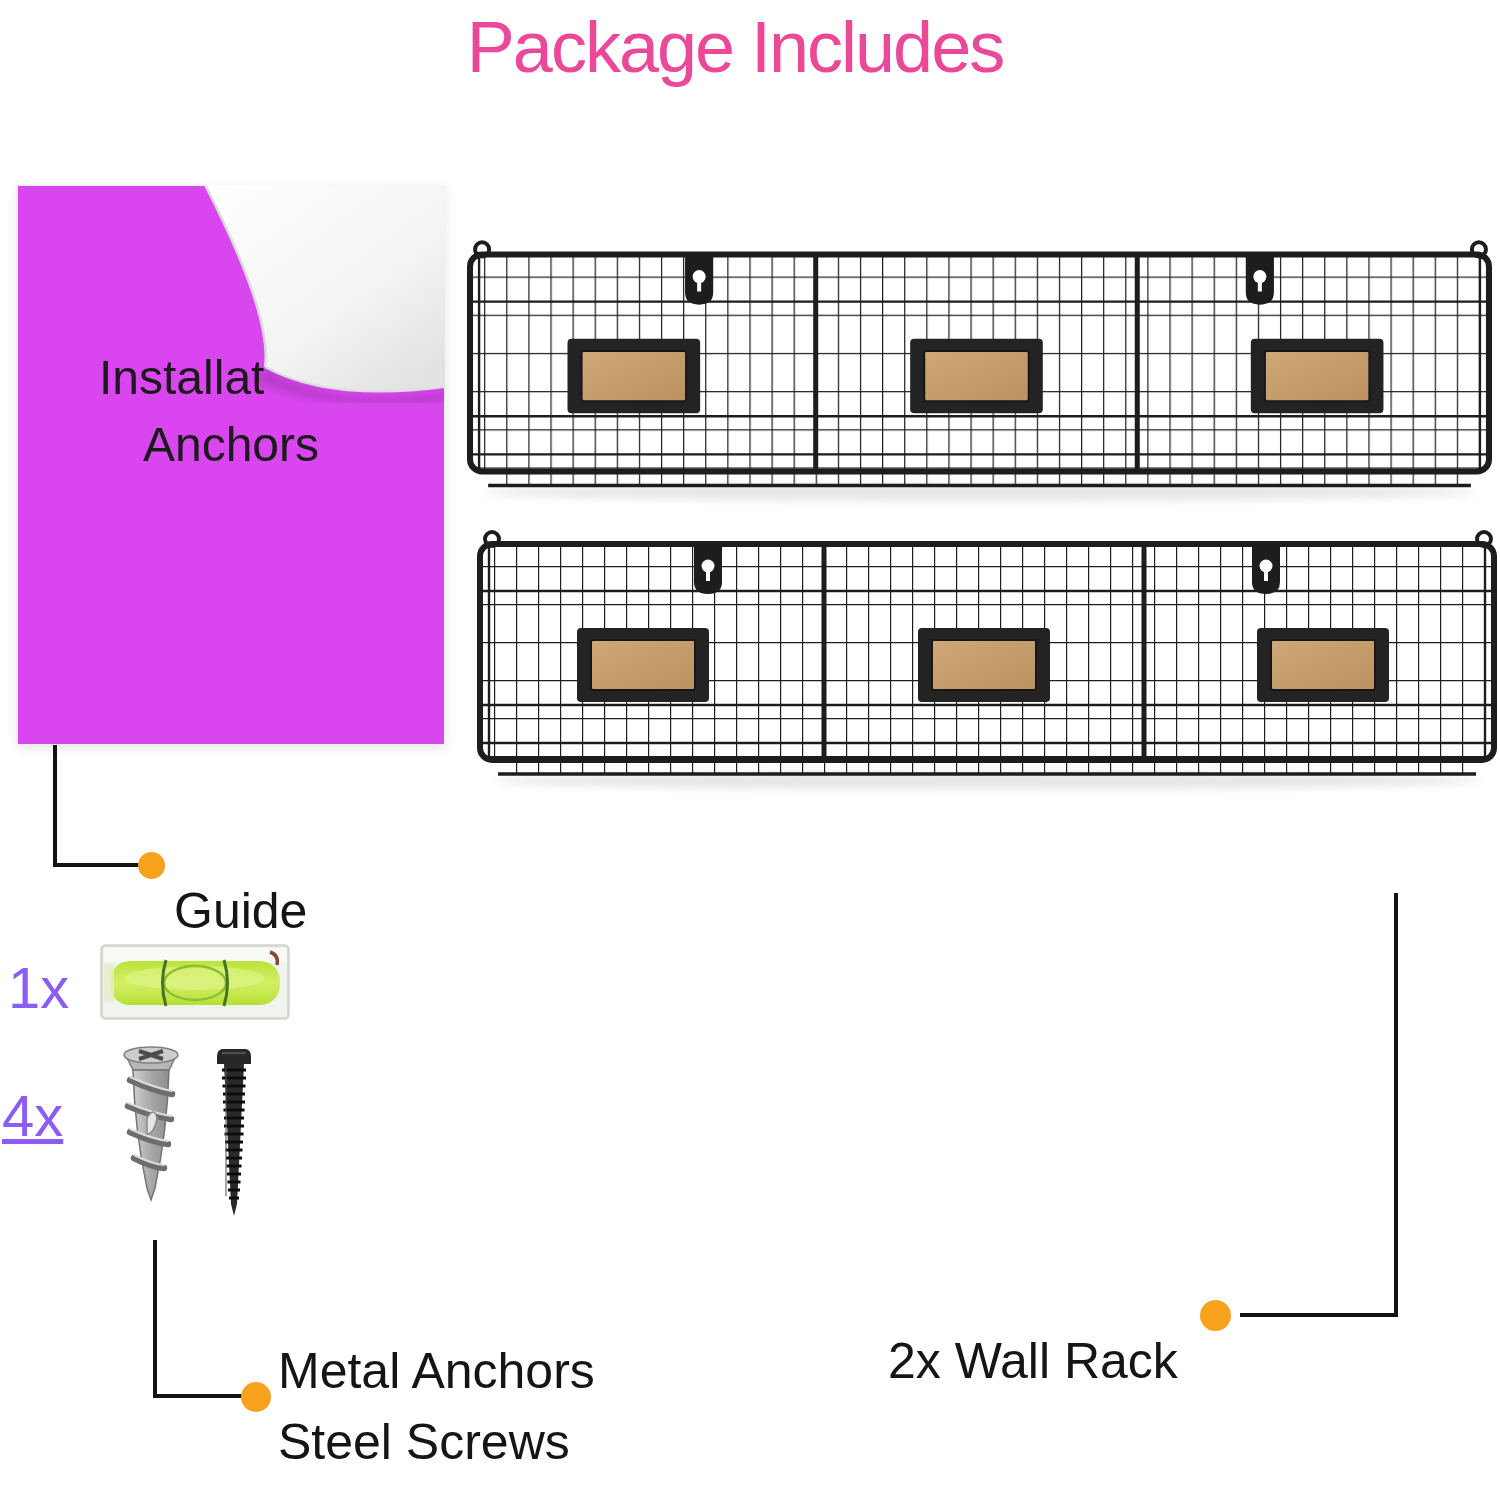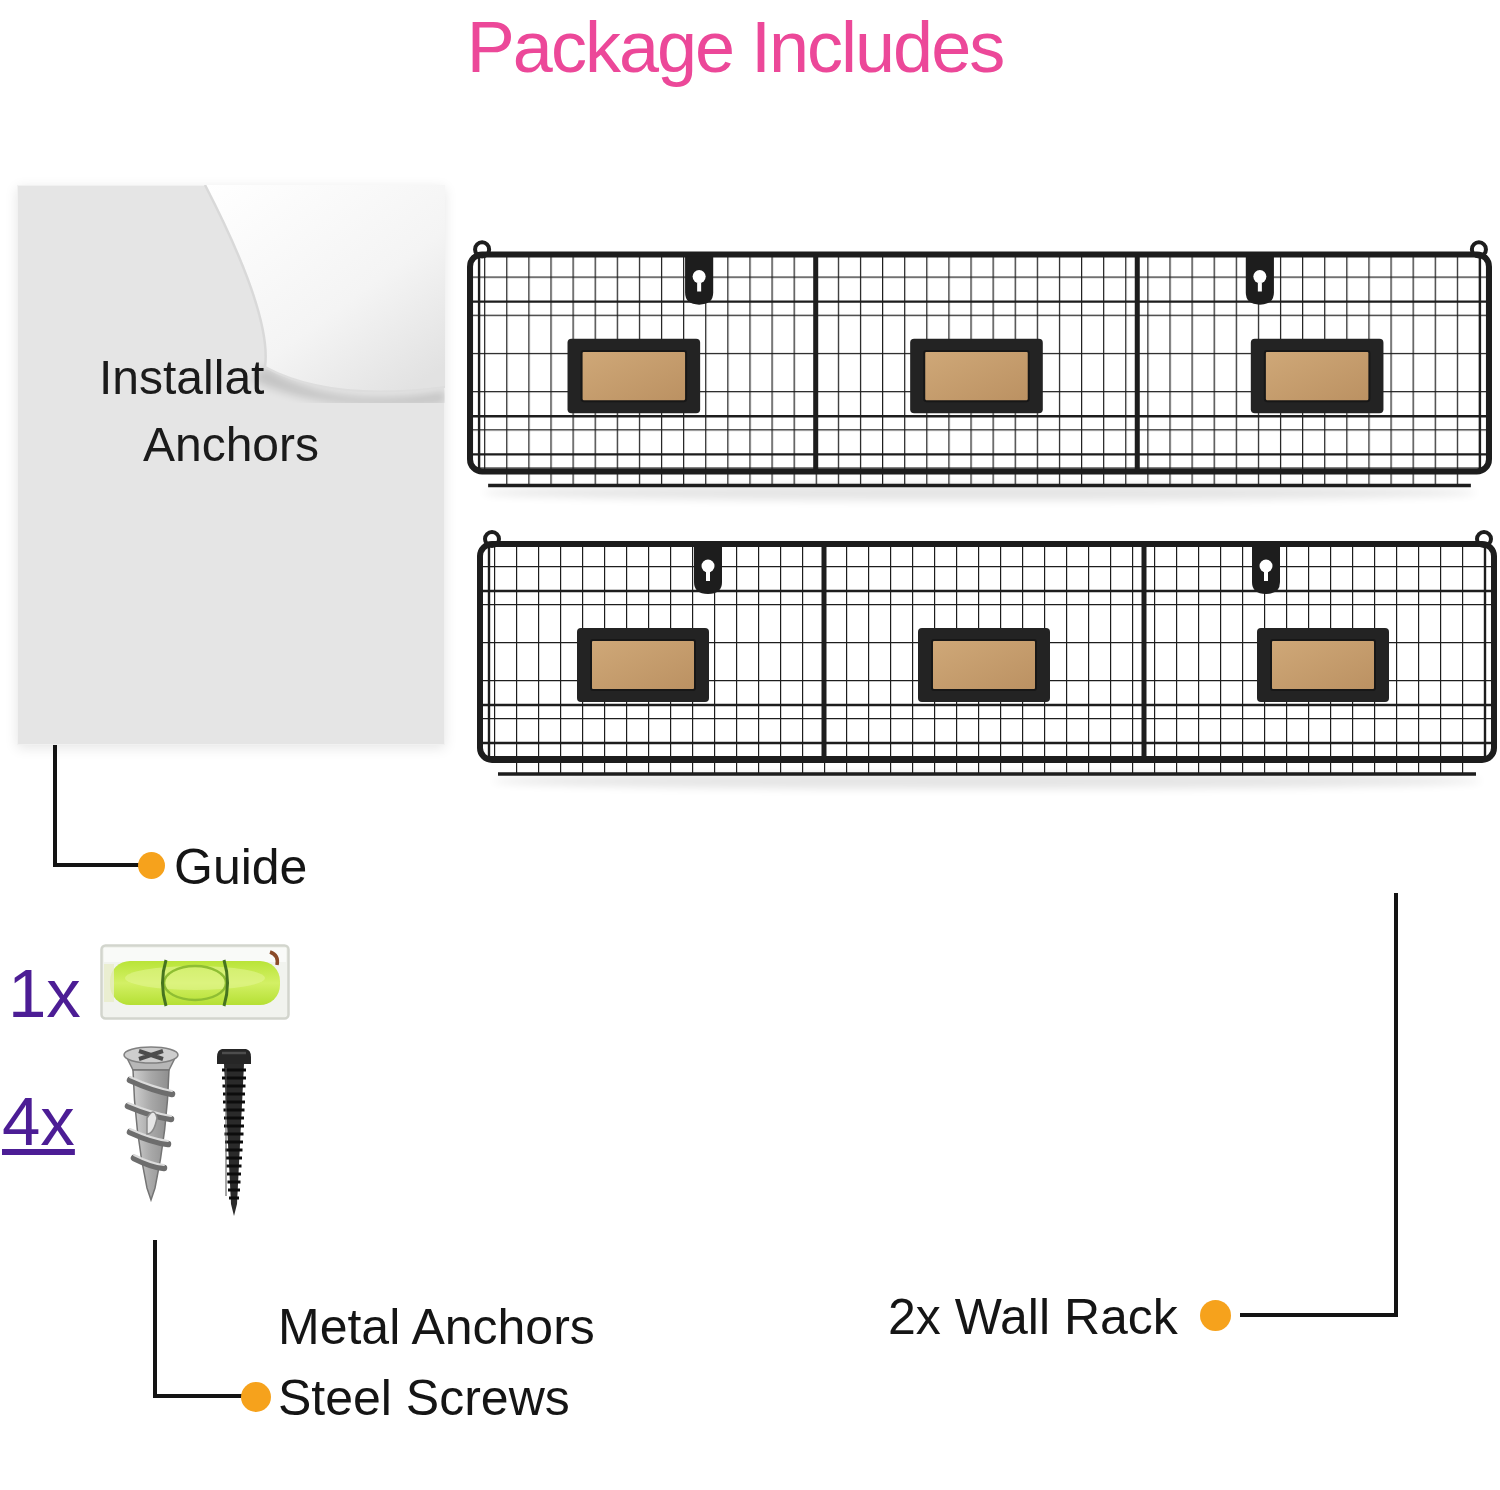--- a/index.html
+++ b/index.html
@@ -10,31 +10,31 @@
     color:#141414;
   }
   .abs{position:absolute;}
   
   .title{
     left:0;top:6px;width:1470px;text-align:center;
     font-size:72px;font-weight:500;letter-spacing:-2px;color:#ec4899;
   }
   
   .manual{
-    left:17px;top:185px;width:428px;height:560px;background:#e5e5e5;
+    left:17px;top:185px;width:428px;height:560px;background:#d946ef;
     box-shadow:0 3px 12px rgba(0,0,0,0.10), inset 0 0 0 1px #f1f1f1;
   }
   .manual-line1{left:82px;top:165px;font-size:48px;color:#1b1b1b;}
   .manual-line2{left:0;top:232px;width:428px;text-align:center;font-size:48px;color:#1b1b1b;}
   .curl{left:178px;top:0;width:250px;height:218px;}
   
   .cline{background:#131313;}
   .dot{border-radius:50%;background:var(--accent,#F6A21C);}
-  .lbl{font-size:50px;color:#151515;white-space:nowrap;}
-  .qty{font-size:69px;color:#4c1d95;}
+  .lbl{font-size:50px;color:#151515;white-space:nowrap;margin-top:44px;}
+  .qty{font-size:58px;color:#8b5cf6;}
   .guide-v{left:53px;top:745px;width:4px;height:122px;}
   .guide-h{left:53px;top:863px;width:92px;height:4px;}
   .guide-dot{left:138px;top:852px;width:27px;height:27px;}
   .guide-lbl{left:174px;top:838px;}
   .qty-level{left:8px;top:954px;}
   .level-svg{left:100px;top:944px;width:190px;height:76px;}
   .qty-anchor{left:2px;top:1082px;text-decoration:underline;}
   .anchor-svg{left:114px;top:1044px;width:74px;height:164px;}
   .screw-svg{left:214px;top:1046px;width:40px;height:178px;}
   .hw-v{left:153px;top:1240px;width:4px;height:158px;}

